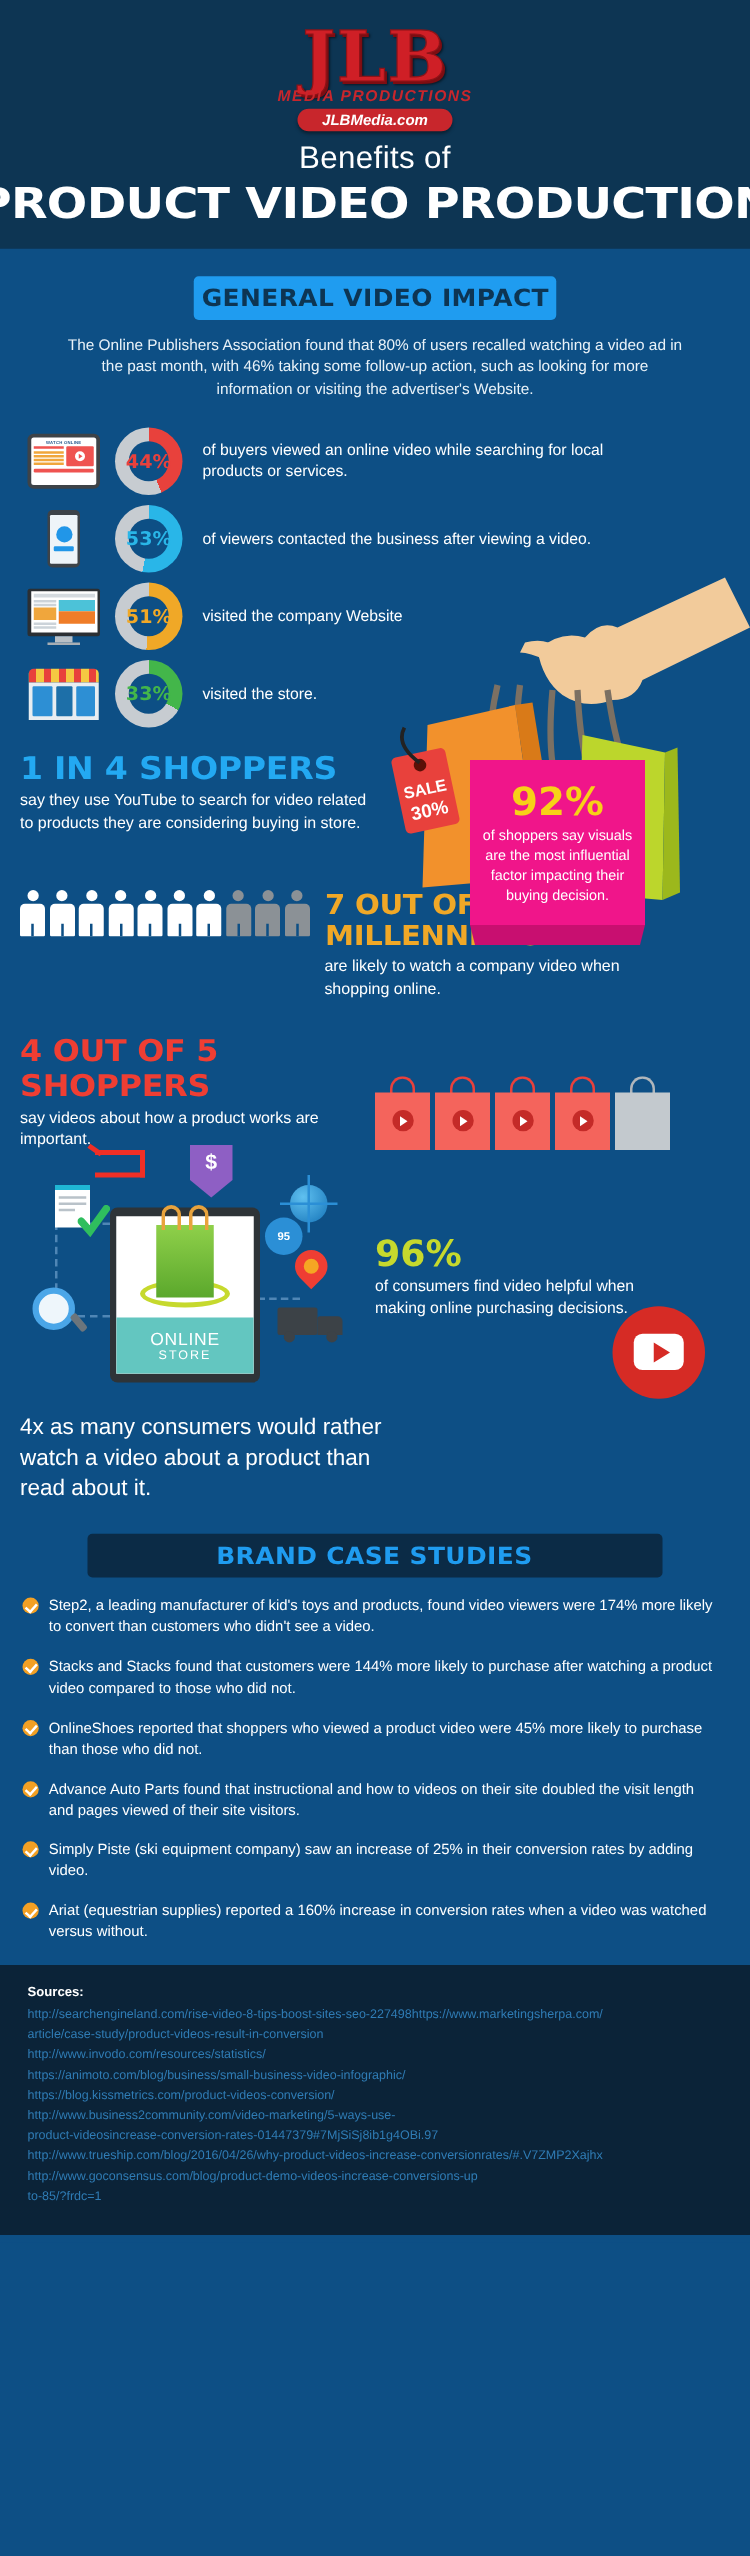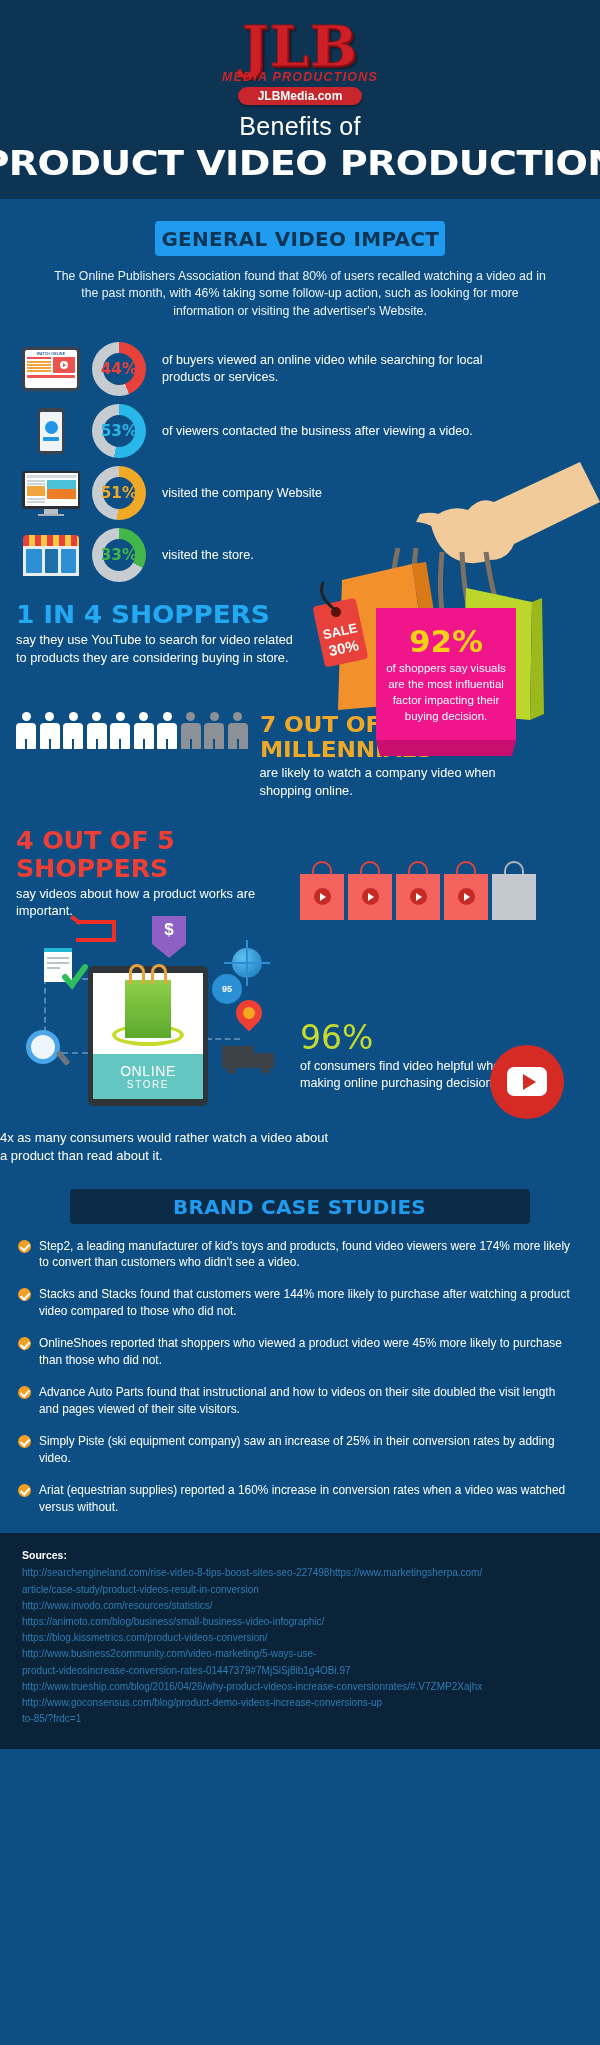--- a/index.html
+++ b/index.html
@@ -22,21 +22,21 @@
     text-shadow: 2px 2px 0 #7d0d12, 3px 3px 2px rgba(0,0,0,.55);
     -webkit-text-stroke:1px #8e1318;
     padding-top:4px;
   }
   .logo-sub {
     font-size:12.5px; font-style:italic; font-weight:bold; letter-spacing:1.2px;
     color:#c8262c; margin-top:-4px;
   }
   .logo-pill {
     display:inline-block; margin-top:3px;
-    background:#c8262c; color:#fff; font-weight:bold;
+    background:#c8262c; color:#fff; font-style:italic; font-weight:bold;
     font-size:12px; padding:2px 20px; border-radius:11px;
     box-shadow:0 2px 3px rgba(0,0,0,.4);
   }
   .benefits { font-size:25px; color:#fff; margin-top:6px; letter-spacing:.3px; }
   .main-title {
     font-family:"DejaVu Sans", sans-serif;
     font-size:34px; font-weight:bold; letter-spacing:-.5px;
     transform:scaleX(1.12); transform-origin:center;
     margin-top:2px; padding-bottom:6px; color:#fff;
   }
@@ -184,28 +184,28 @@
   .cart .bx { width:40px; height:22px; border:4px solid #ef2f26; border-left:none; }
   .cart .hd { position:absolute; left:-6px; top:-2px; width:12px; height:4px; background:#ef2f26; transform:rotate(35deg); }
   .arrow-badge { position:absolute; left:152px; top:-26px; width:34px; height:42px; }
   .arrow-badge .sq { width:34px; height:28px; background:#8e5fc4; }
   .arrow-badge .tri { width:0;height:0;border-left:17px solid transparent;border-right:17px solid transparent;border-top:14px solid #8e5fc4; }
   .arrow-badge .dollar { position:absolute; left:0; top:4px; width:34px; text-align:center; color:#fff; font-size:17px; font-weight:bold; }
   .dash { position:absolute; border-top:2px dashed #4f86b5; }
   .blue-circ { position:absolute; right:16px; top:-12px; width:30px;height:30px;border-radius:50%;background:#2b8fd6;color:#fff;font-size:9px;display:flex;align-items:center;justify-content:center;font-weight:bold;}
 
   .stat96 { position:absolute; left:300px; top:44px; }
-  .n96 { font-family:"DejaVu Sans", sans-serif; font-weight:normal; font-size:33px; color:#c6d92d;margin-top:32px; }
+  .n96 { font-family:"DejaVu Sans", sans-serif; font-weight:bold; font-size:29px; color:#c6d92d; }
   .t96 { font-size:12.6px; line-height:1.36; margin-top:1px; max-width:240px; }
 
   .yt-big { position:absolute; right:36px; bottom:8px; width:74px; height:74px; border-radius:50%; background:#d62b25; display:flex; align-items:center; justify-content:center; }
   .yt-big .rr { width:40px; height:29px; background:#fff; border-radius:7px; display:flex; align-items:center; justify-content:center; }
   .yt-big .rr::after{content:"";border-left:13px solid #d62b25;border-top:8px solid transparent;border-bottom:8px solid transparent;margin-left:4px;}
 
-  .line4x { font-size:13px; line-height:1.38; }
+  .line4x { padding-left:16px; font-size:18px; line-height:1.38; }
 
   
   .cases { margin-top:14px; padding:0 22px 0 18px; }
   .case { display:flex; gap:8px; margin-bottom:15px; }
   .case-bullet {
     flex:0 0 13px; width:13px; height:13px; border-radius:50%; background:#f2a024;
     margin-top:2px; position:relative;
   }
   .case-bullet::after {
     content:""; position:absolute; left:3.6px; top:2.4px; width:4px; height:7px;

